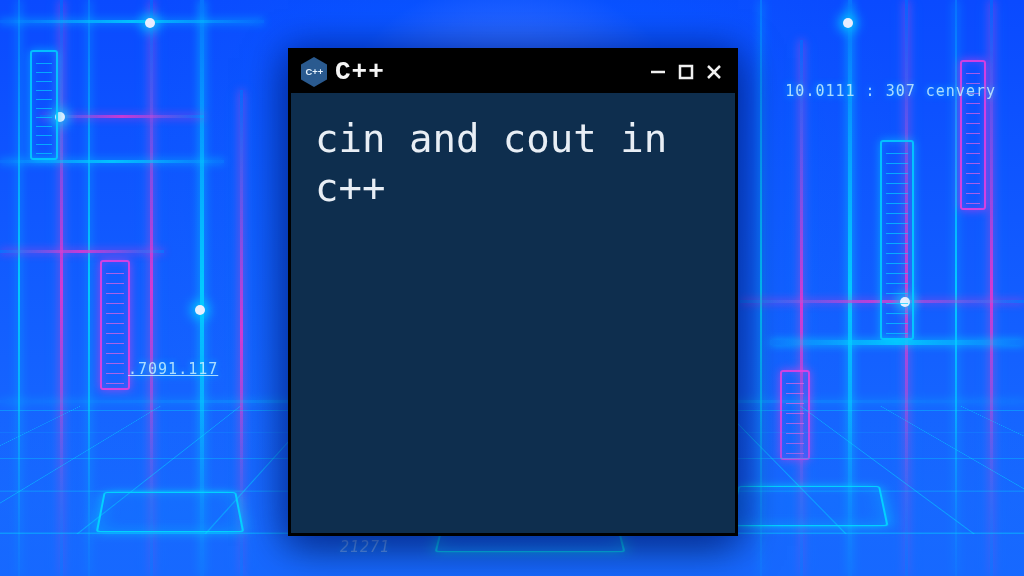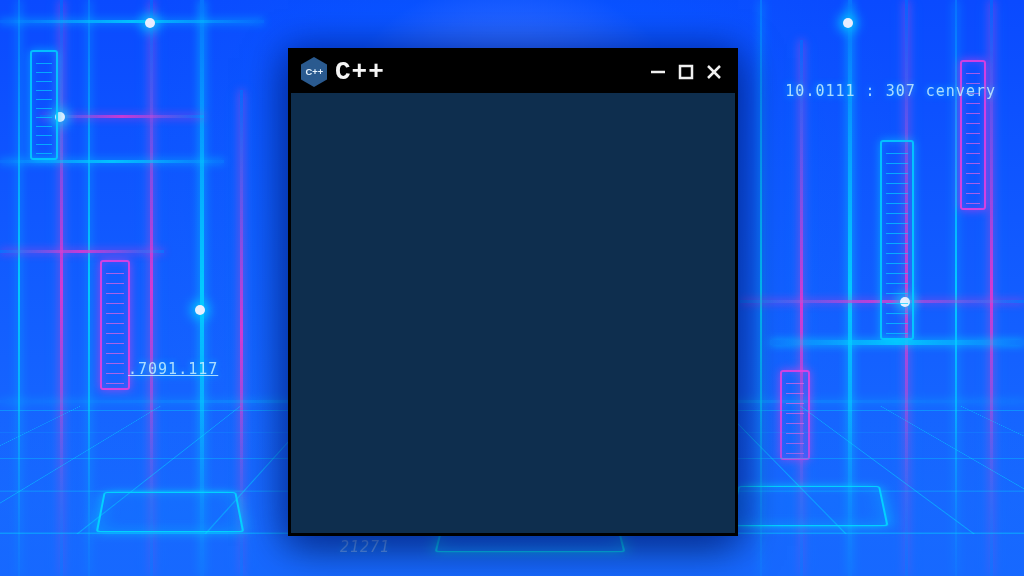--- a/index.html
+++ b/index.html
@@ -247,13 +247,14 @@
           </svg>
       </div>
       <div class="win-btn">
         <svg width="18" height="18" viewBox="0 0 18 18">
             <line x1="3" y1="3" x2="15" y2="15" stroke="#f0f0f0" stroke-width="2.5"></line>
             <line x1="15" y1="3" x2="3" y2="15" stroke="#f0f0f0" stroke-width="2.5"></line>
           </svg>
       </div>
     </div>
   </div>
+  <div class="terminal-body">cin and cout in c++</div>
 </div>
 
 </body></html>

